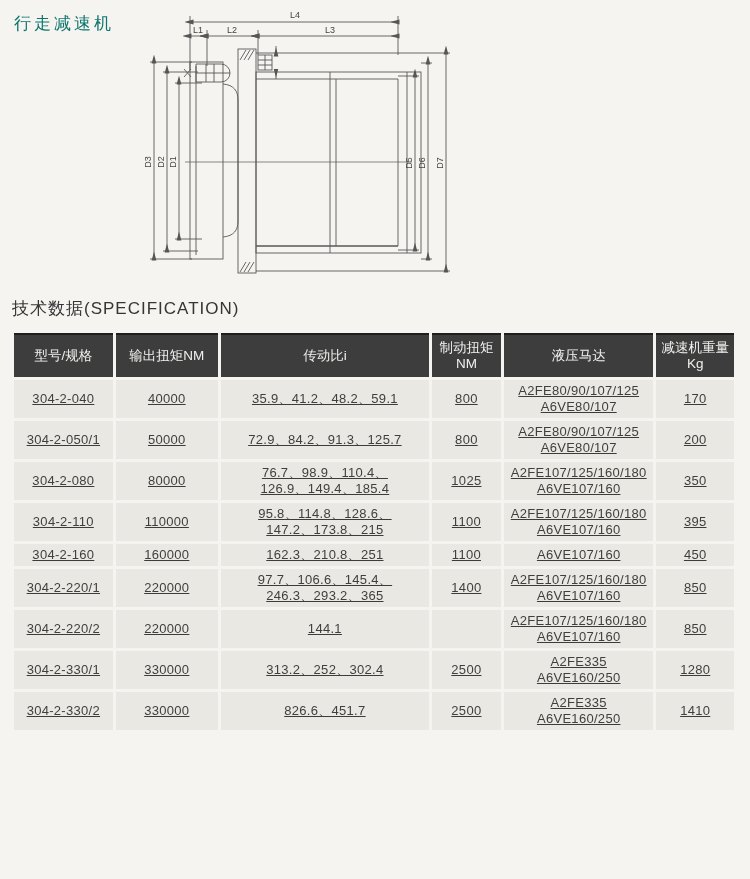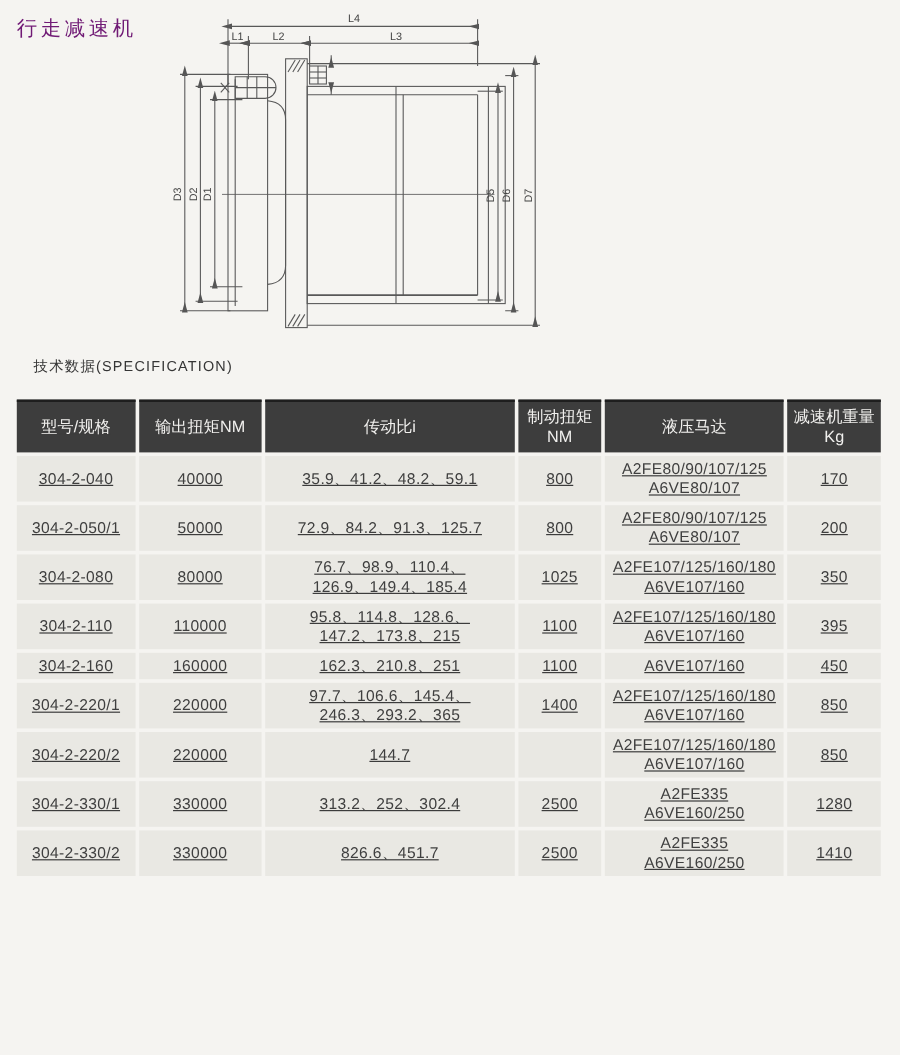--- a/index.html
+++ b/index.html
@@ -7,32 +7,32 @@
     width:750px;height:879px;
     background:#f5f4f1;
     font-family:"Liberation Sans","DejaVu Sans",sans-serif;
     color:#3c3c3c;
     position:relative;
     overflow:hidden;
   }
   .page{position:absolute;inset:0;}
   .page-title{
     position:absolute;left:14px;top:12px;
-    font-size:17px;letter-spacing:3px;color:#701a75;
+    font-size:17px;letter-spacing:3px;color:#0f766e;
   }
   .drawing{
     position:absolute;left:0;top:0;width:750px;height:302px;
   }
   .drawing text{
     font-family:"Liberation Sans","DejaVu Sans",sans-serif;
     font-size:9px;fill:#444;stroke:none;
   }
   .section-heading{
-    position:absolute;left:28px;top:297px;
-    font-size:12px;color:#353535;letter-spacing:1px;
+    position:absolute;left:12px;top:297px;
+    font-size:17px;color:#353535;letter-spacing:1px;
   }
   .spec-table{
     position:absolute;left:11px;top:330px;width:726px;
     border-collapse:separate;border-spacing:3px 3px;
     table-layout:fixed;
     text-decoration:underline;
   }
   .spec-table th{
     background:#3d3d3d;color:#f1f0ee;
     font-weight:normal;font-size:13.5px;
@@ -224,21 +224,21 @@
           <td>97.7、106.6、145.4、
 246.3、293.2、365</td>
           <td>1400</td>
           <td>A2FE107/125/160/180
 A6VE107/160</td>
           <td>850</td>
         </tr>
         <tr>
           <td>304-2-220/2</td>
           <td>220000</td>
-          <td>144.7</td>
+          <td>144.1</td>
           <td></td>
           <td>A2FE107/125/160/180
 A6VE107/160</td>
           <td>850</td>
         </tr>
         <tr>
           <td>304-2-330/1</td>
           <td>330000</td>
           <td>313.2、252、302.4</td>
           <td>2500</td>

